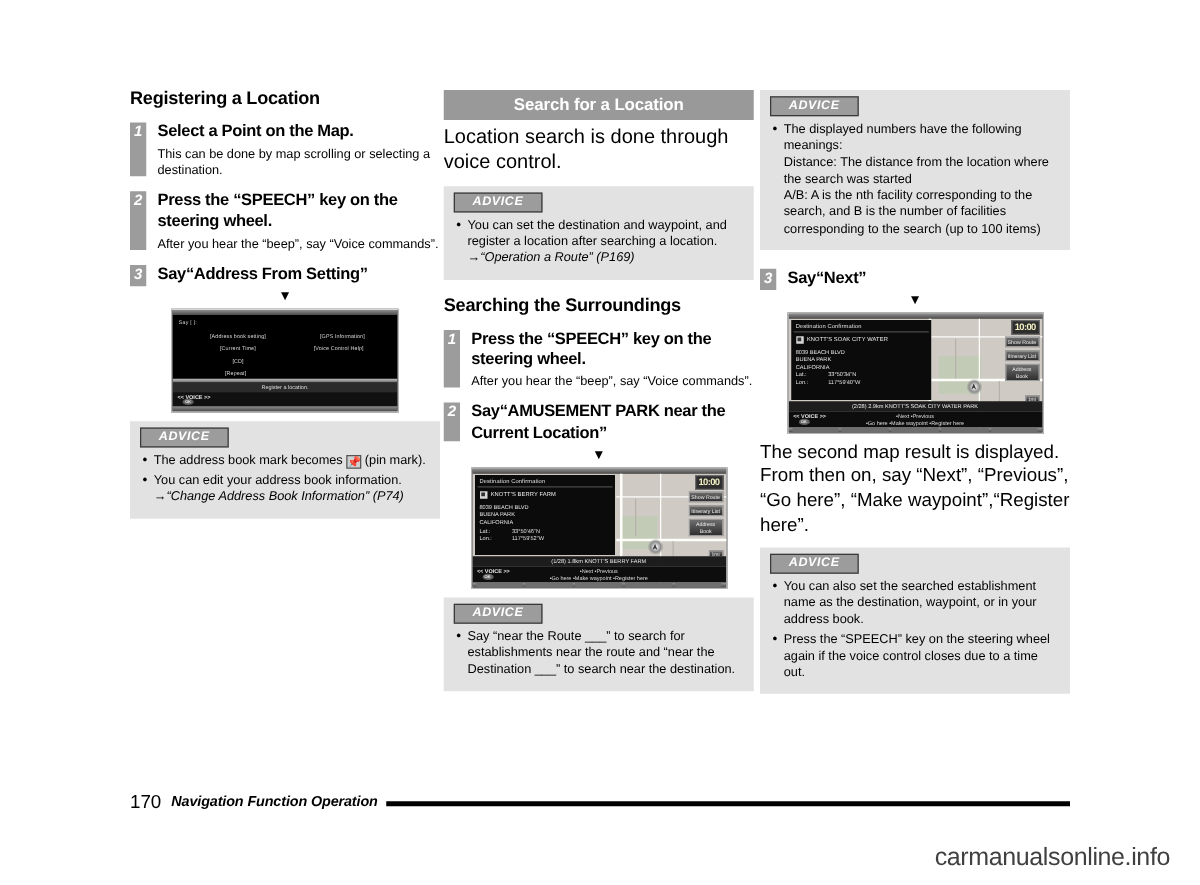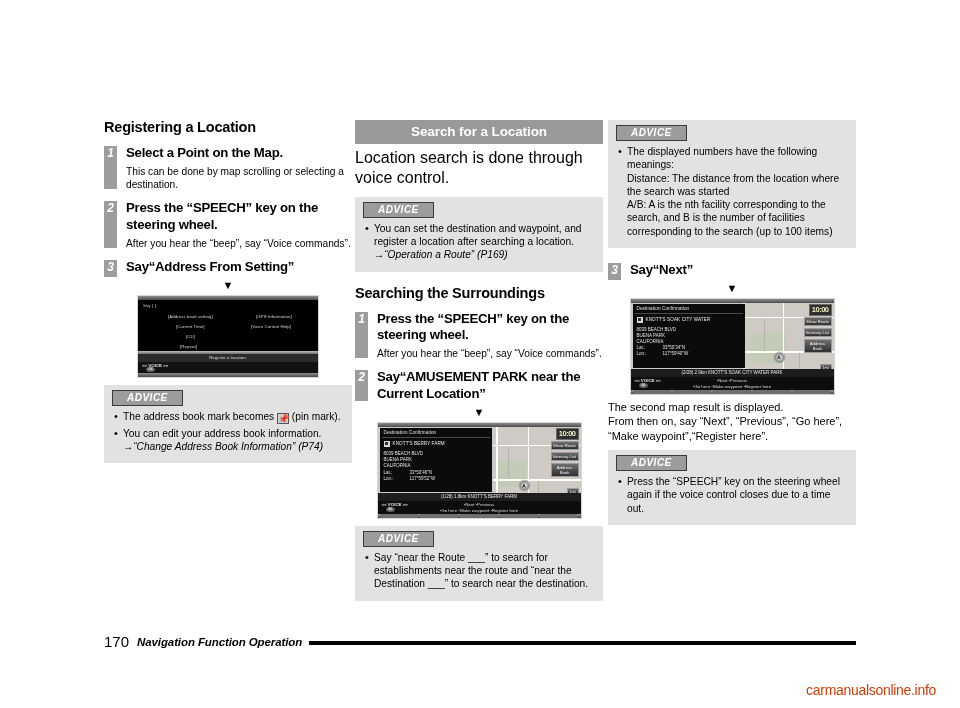--- a/index.html
+++ b/index.html
@@ -11,21 +11,20 @@
     overflow: hidden;
   }
   .page { position: relative; width: 960px; height: 708px; }
 
   .columns {
     position: absolute;
     left: 104px; top: 72px;
     width: 752px;
     display: flex;
     gap: 0px;
-    margin-top: 48px;
   }
   .col { width: 250px; }
   .col.c2 { margin-left: 3px; }
   .col.c3 { margin-left: 5px; }
 
   
   h2.section-title {
     font-size: 14.5px;
     font-weight: bold;
     letter-spacing: -0.2px;
@@ -128,21 +127,21 @@
     border: 1px solid #555;
     vertical-align: -2px;
     position: relative;
     font-size: 9px;
     line-height: 10px;
     text-align: center;
     color: #111;
   }
 
   
-  .para { font-size: 11px; line-height: 1.32; margin: 5px 0 6px 0; }
+  .para { font-size: 15px; line-height: 1.32; margin: 5px 0 6px 0; }
 
   
   .shot {
     background: #1a1a1a;
     position: relative;
     overflow: hidden;
     border: 1px solid #d6d6d6;
   }
   .shot .bezel-top, .shot .bezel-bot {
     position: absolute; left: 0; right: 0; height: 4px;
@@ -322,21 +321,21 @@
   .footer .ftitle {
     font-size: 11.5px; font-weight: bold; font-style: italic;
     letter-spacing: -0.1px;
   }
   .footer .rule {
     flex: 1; height: 4px; background: #000; margin-left: 7px;
     margin-top: 3px;
   }
   .watermark {
     position: absolute; right: 24px; bottom: 10px;
-    font-size: 14px; color: #c2410c; letter-spacing: -0.3px;
+    font-size: 20px; color: #404040; letter-spacing: -0.3px;
   }
 </style>
 </head>
 <body>
 
 <div class="page">
 
   <div class="columns">
 
     <div class="col c1">
@@ -564,20 +563,21 @@
             <i></i>
           </div>
       </div>
 
       <div class="para" style="white-space:pre-line;">The second map result is displayed.
 From then on, say “Next”, “Previous”, “Go here”, “Make waypoint”,“Register here”.</div>
 
       <div class="advice">
         <div class="advice-tag">ADVICE</div>
         <ul>
+          <li>You can also set the searched establishment name as the destination, waypoint, or in your address book.</li>
           <li>Press the “SPEECH” key on the steering wheel again if the voice control closes due to a time out.</li>
         </ul>
       </div>
 
     </div>
 
   </div>
 
   <div class="footer">
     <div class="pgnum">170</div>

